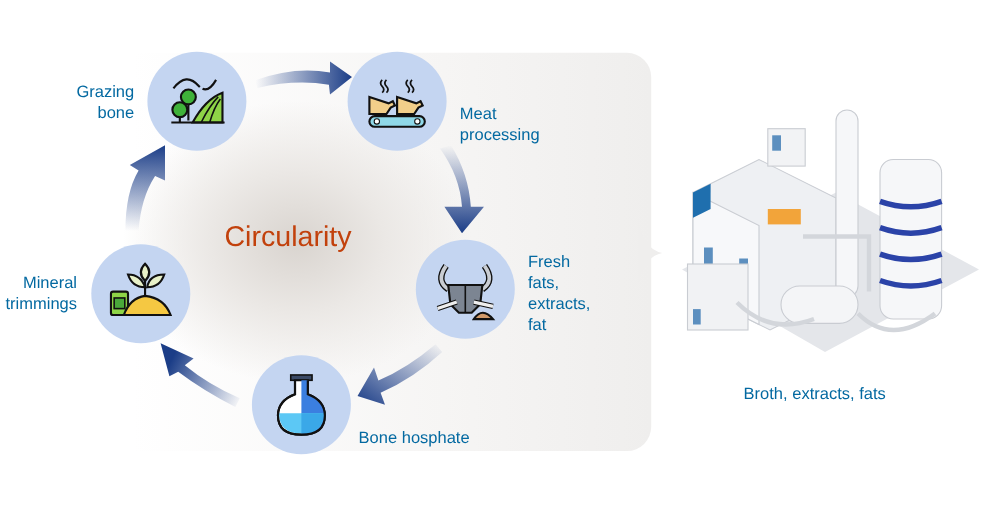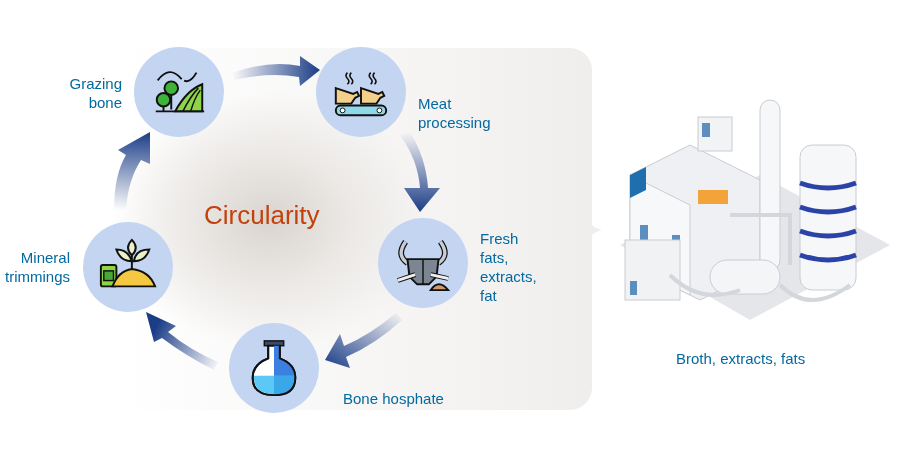--- a/index.html
+++ b/index.html
@@ -125,21 +125,21 @@
 <div class="node" style="left:229px;top:323px;">
   <svg viewBox="0 0 64 64">
     <rect x="22" y="4" width="20" height="5" fill="#3b4a66" stroke="#111" stroke-width="1.5"></rect>
     <path d="M26 9 V22 Q10 28 10 42 Q10 60 32 60 Q54 60 54 42 Q54 28 38 22 V9 Z" fill="#ffffff" stroke="#111" stroke-width="2"></path>
     <path d="M32 9 H38 V22 Q54 28 54 42 Q54 60 32 60 Z" fill="#3b7fe0"></path>
     <path d="M11 40 H53 Q53 59 32 59 Q11 59 11 40 Z" fill="#5cc8f5"></path>
     <path d="M32 40 H53 Q53 59 32 59 Z" fill="#3aa8e8"></path>
     <path d="M26 9 V22 Q10 28 10 42 Q10 60 32 60 Q54 60 54 42 Q54 28 38 22 V9" fill="none" stroke="#111" stroke-width="2"></path>
   </svg>
 </div>
-<div class="label" style="left:326px;top:389px;margin-left:17px;">
+<div class="label" style="left:326px;top:389px;">
   <div>Bone hosphate</div>
 </div>
 
 <div class="node" style="left:83px;top:222px;">
   <svg viewBox="0 0 64 64">
     <path d="M36 34 V16" stroke="#111" stroke-width="2"></path>
     <path d="M36 4 Q28 12 36 20 Q44 12 36 4 Z" fill="#e8f1c8" stroke="#111" stroke-width="2"></path>
     <path d="M20 14 Q24 26 36 26 Q32 14 20 14 Z" fill="#e8f1c8" stroke="#111" stroke-width="2"></path>
     <path d="M54 14 Q50 26 38 26 Q40 14 54 14 Z" fill="#e8f1c8" stroke="#111" stroke-width="2"></path>
     <rect x="4" y="30" width="16" height="22" rx="2" fill="#8ed447" stroke="#111" stroke-width="2"></rect>

